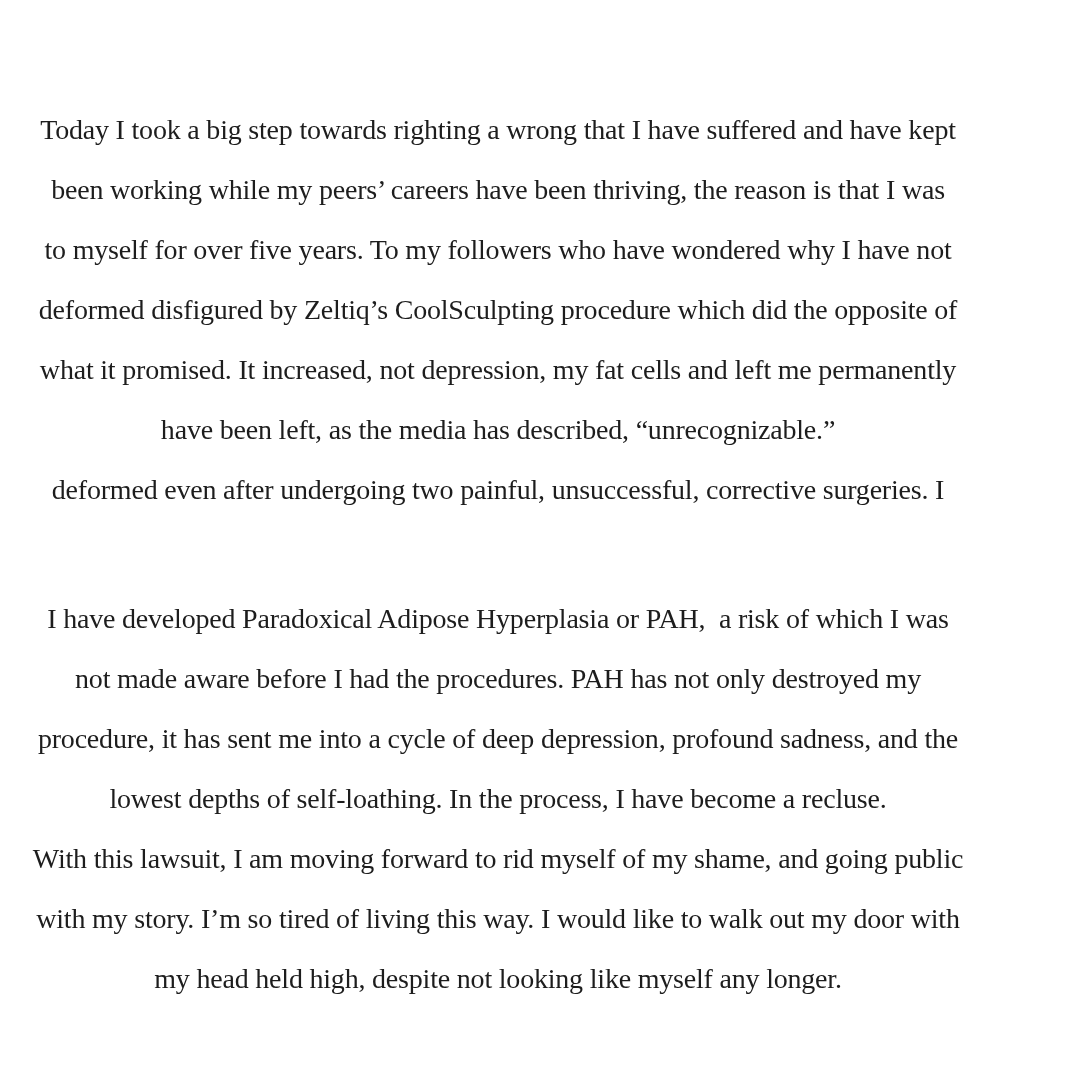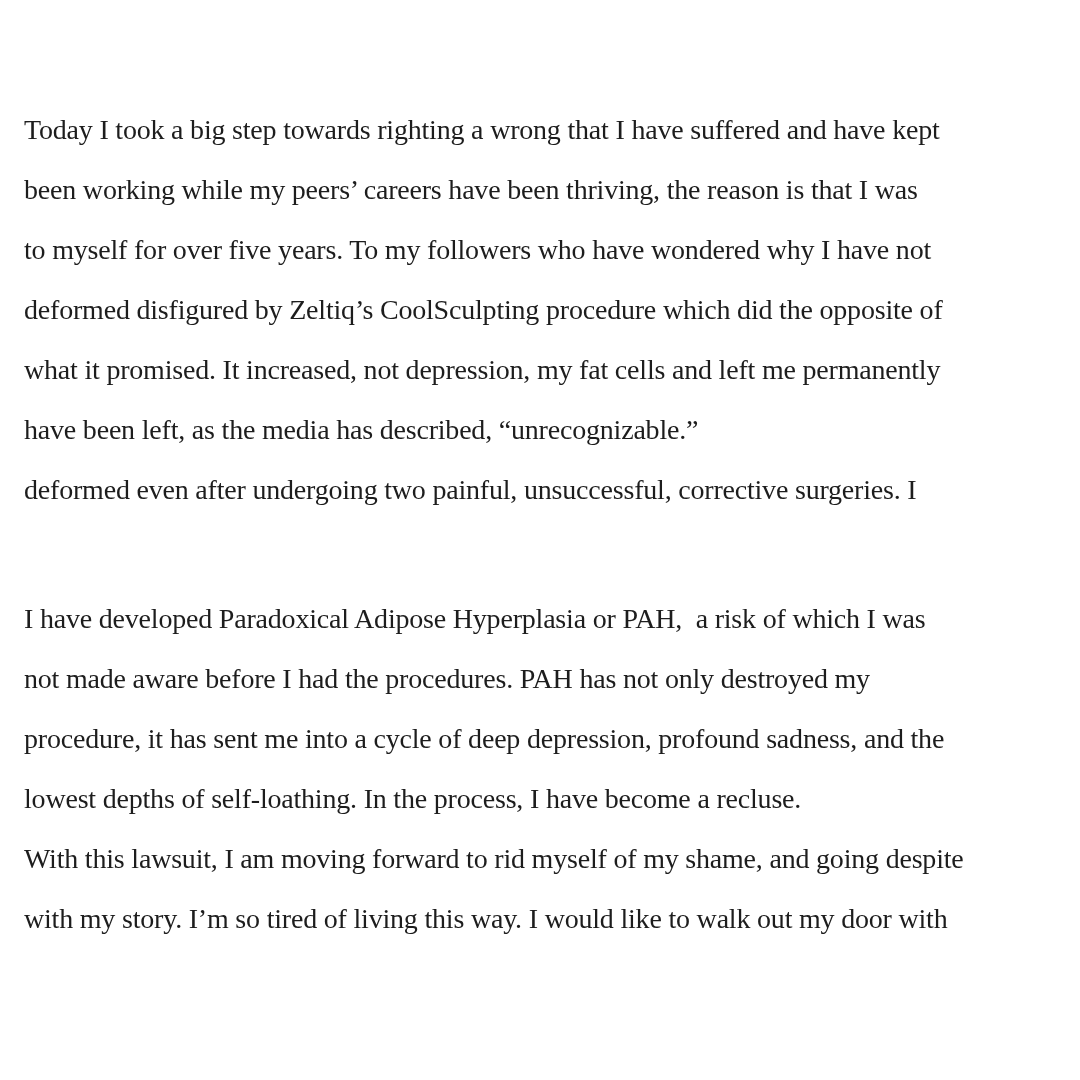--- a/index.html
+++ b/index.html
@@ -10,20 +10,21 @@
     width: 1080px;
     height: 1080px;
     background: #ffffff;
     overflow: hidden;
     font-family: "Liberation Serif", "DejaVu Serif", serif;
   }
   .statement {
     box-sizing: border-box;
     width: 996px;
     padding: 100px 24px 0 24px;
+    text-align: center;
     color: #1d1d1d;
   }
   .para {
     margin: 0;
     font-size: 28px;
     line-height: 60px;
     letter-spacing: -0.2px;
     font-weight: 400;
   }
   .para-gap {
@@ -47,16 +48,17 @@
       <span class="line">have been left, as the media has described, “unrecognizable.”</span>
       <span class="line">deformed even after undergoing two painful, unsuccessful, corrective surgeries. I</span>
     </p>
   <p class="para para-gap">
       <span class="line">I have developed Paradoxical Adipose Hyperplasia or PAH,  a risk of which I was</span>
       <span class="line">not made aware before I had the procedures. PAH has not only destroyed my</span>
       <span class="line">procedure, it has sent me into a cycle of deep depression, profound sadness, and the</span>
       <span class="line">lowest depths of self-loathing. In the process, I have become a recluse.</span>
     </p>
   <p class="para">
-      <span class="line">With this lawsuit, I am moving forward to rid myself of my shame, and going despite</span>
+      <span class="line">With this lawsuit, I am moving forward to rid myself of my shame, and going public</span>
       <span class="line">with my story. I’m so tired of living this way. I would like to walk out my door with</span>
+      <span class="line">my head held high, despite not looking like myself any longer.</span>
     </p>
 </main>
 
 </body></html>

